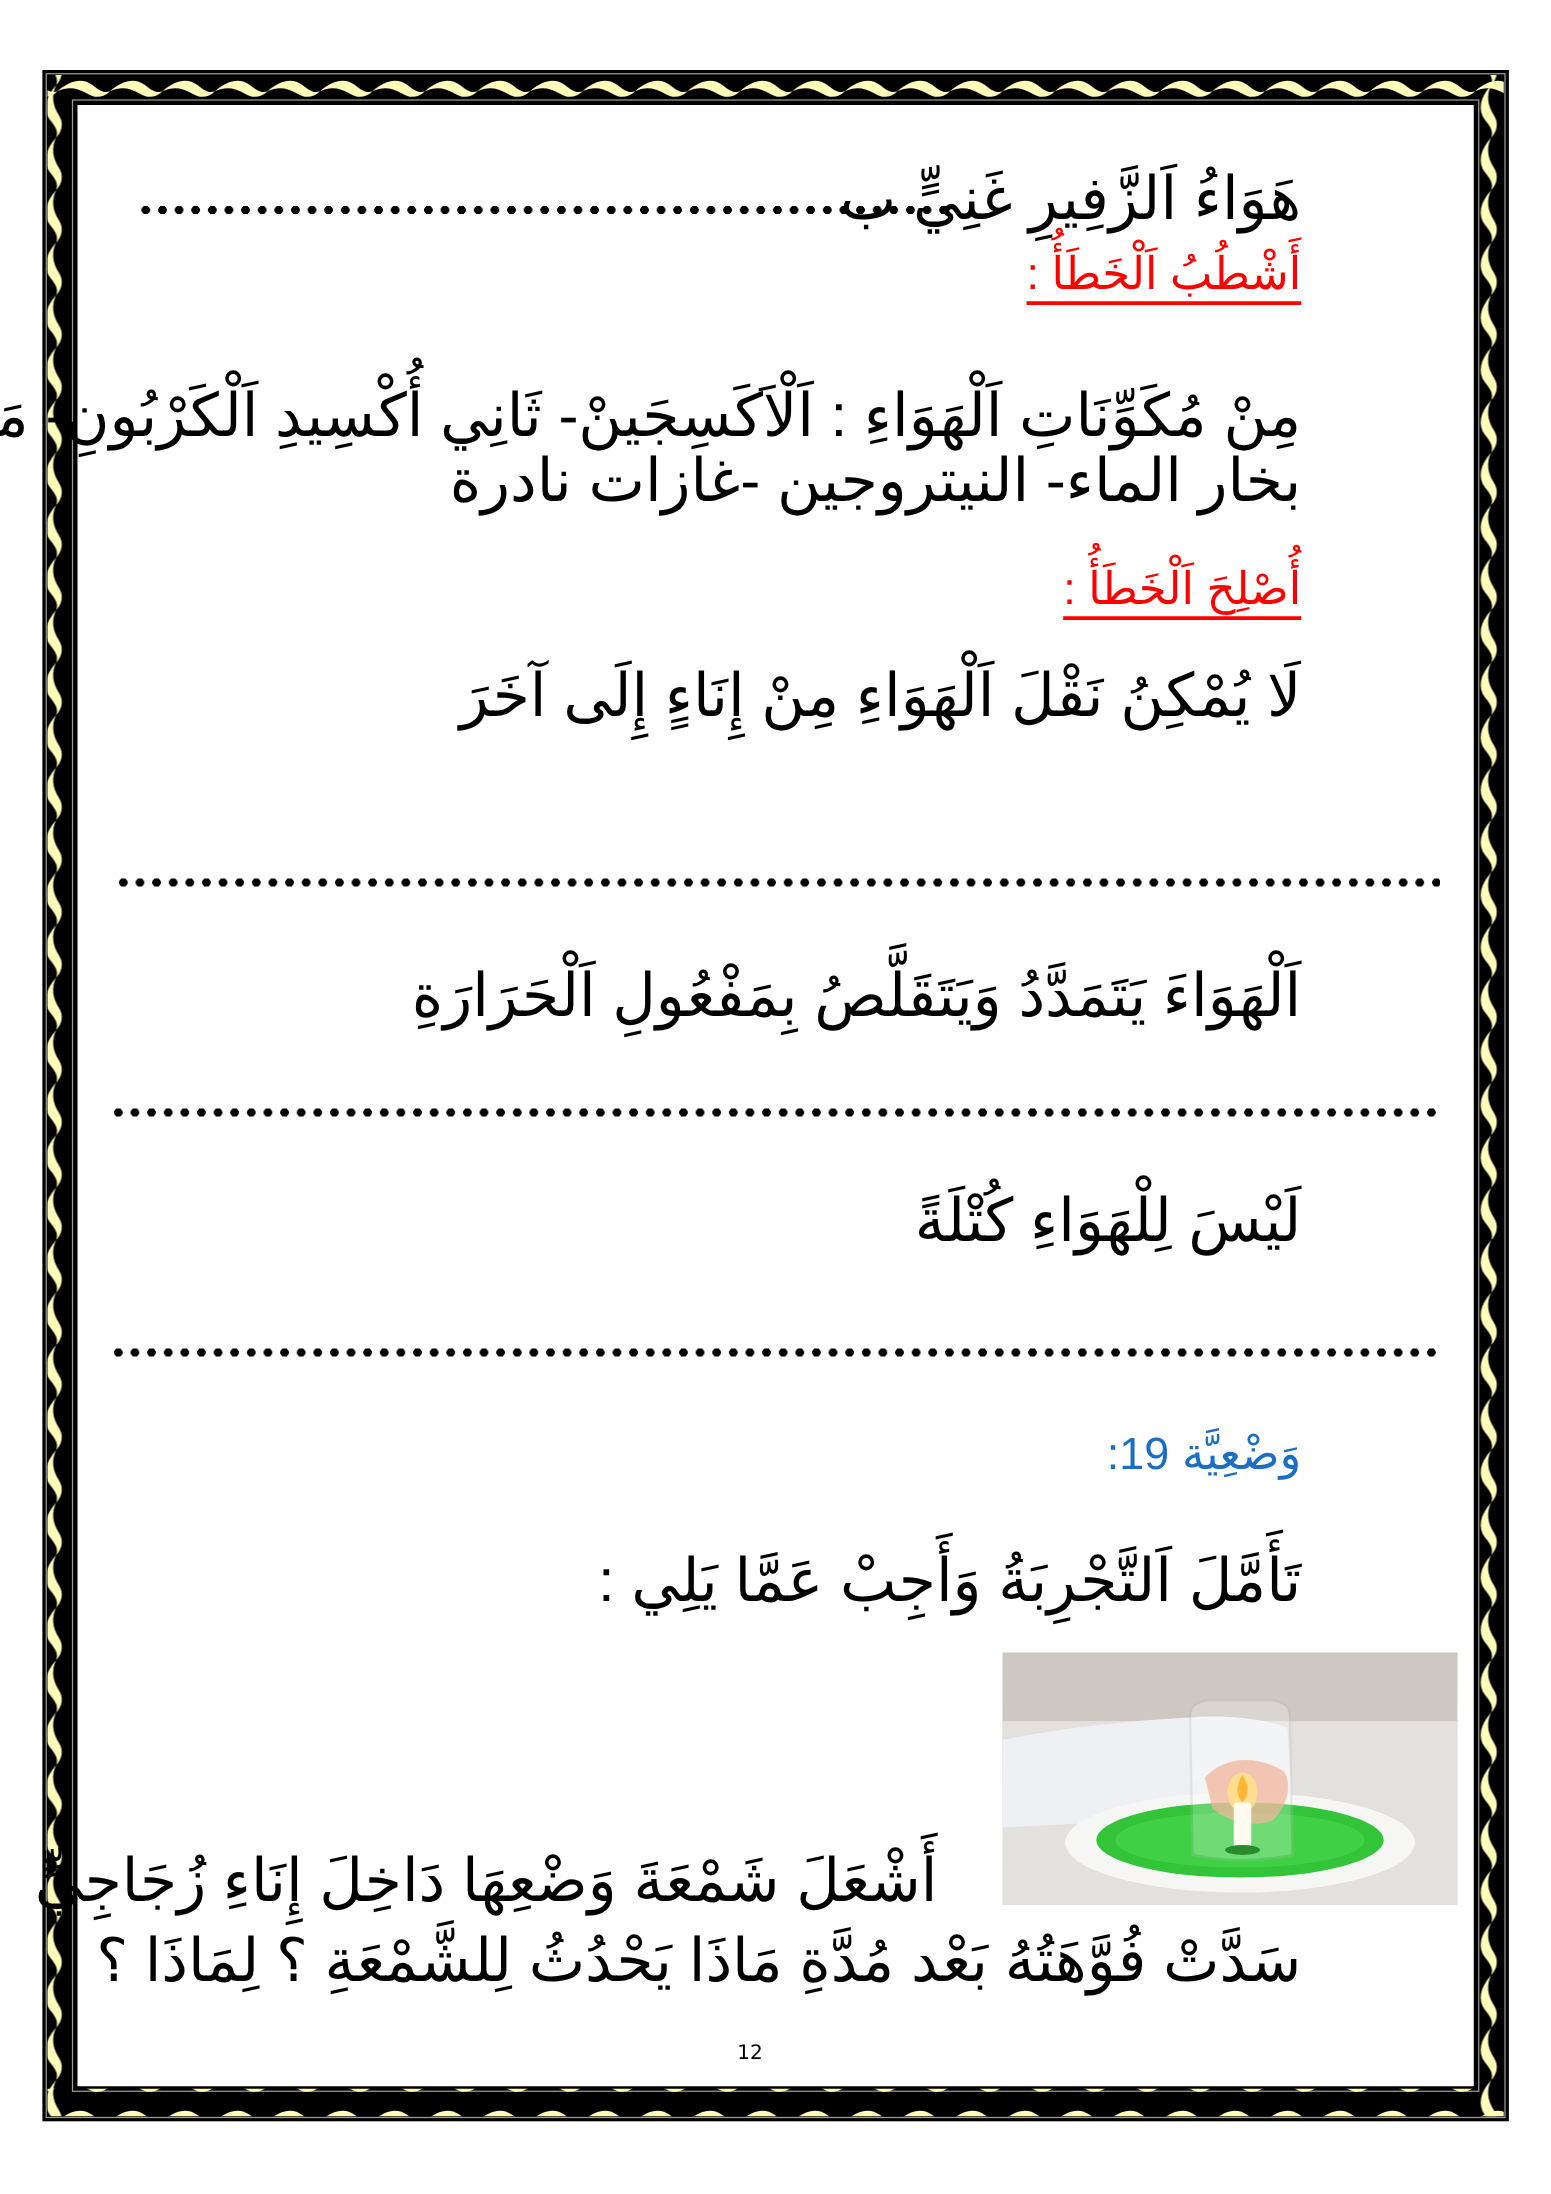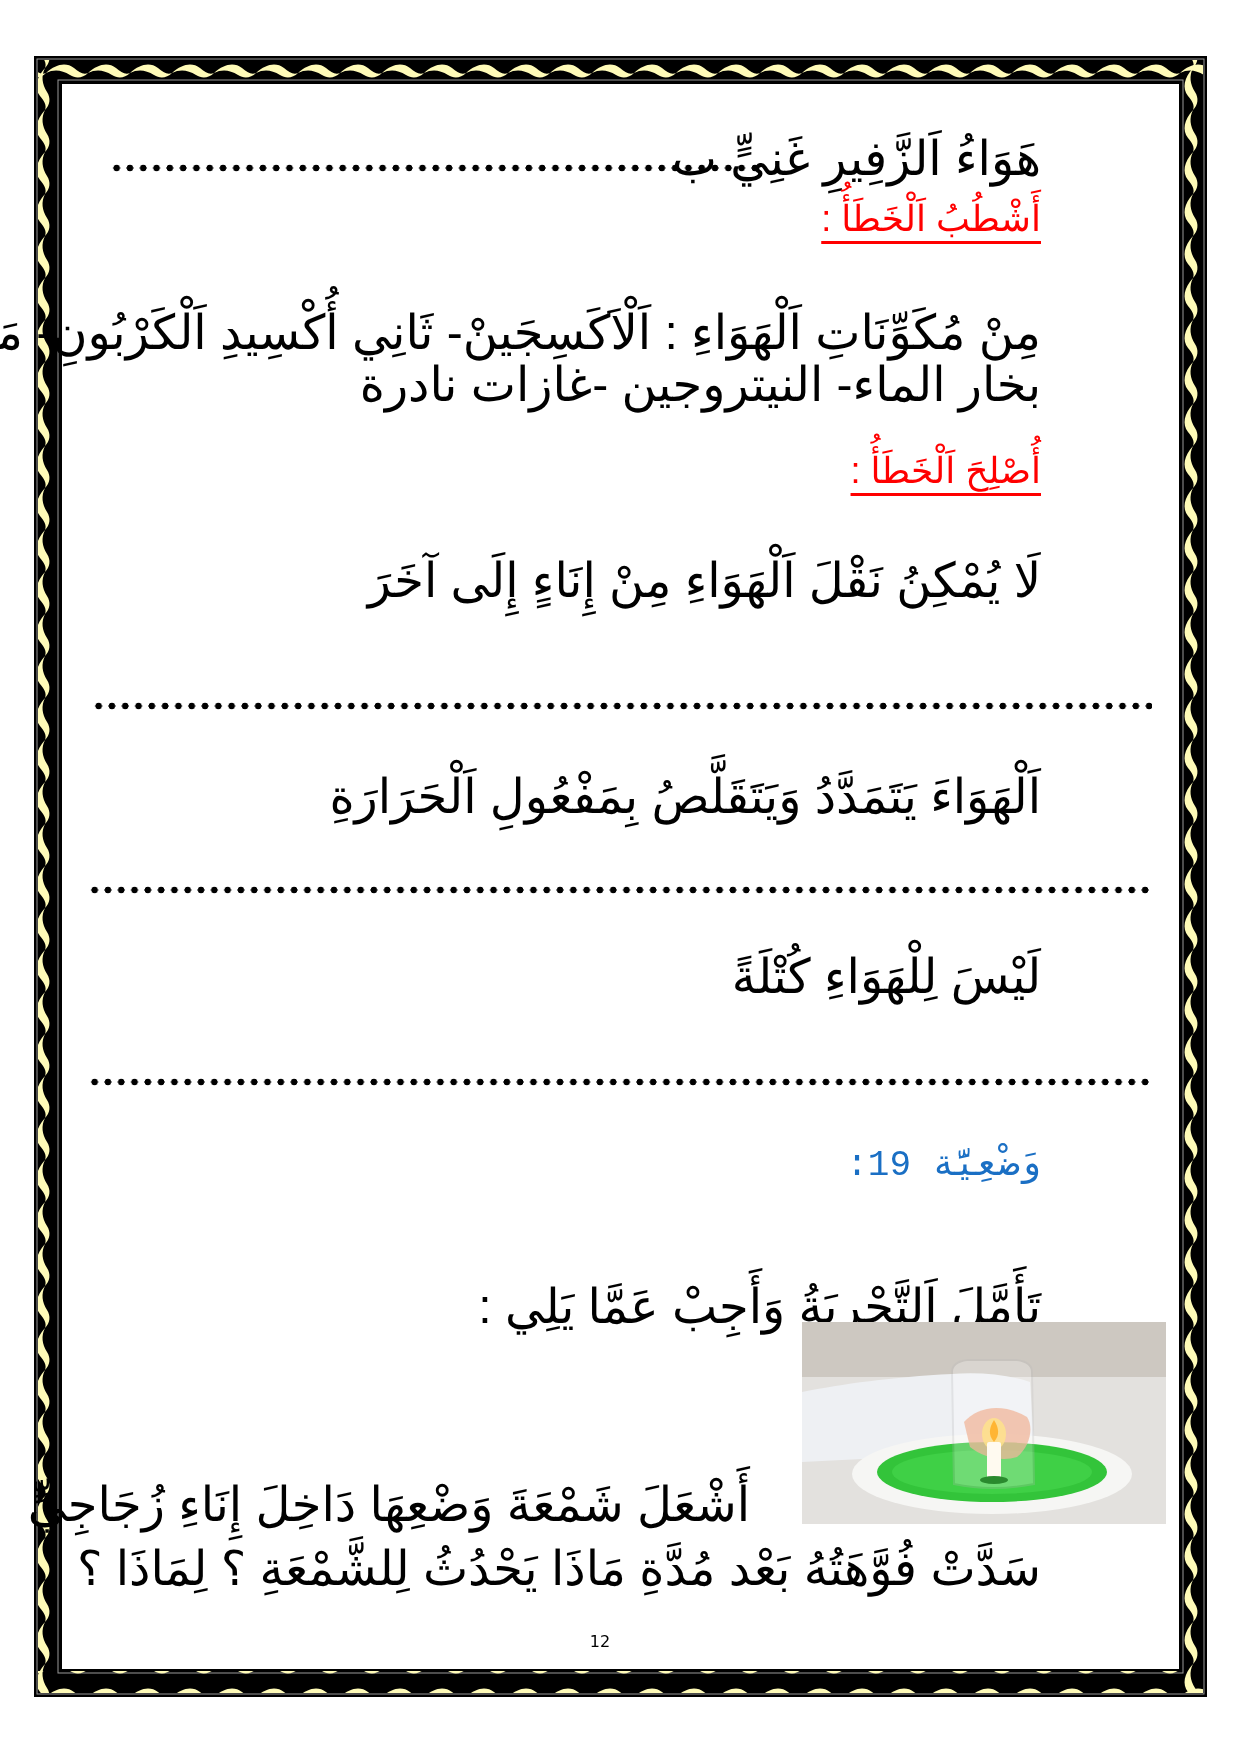--- a/index.html
+++ b/index.html
@@ -3,21 +3,21 @@
 <meta charset="utf-8">
 <style>
   html, body { margin:0; padding:0; background:#ffffff; }
   body { width:1241px; height:1755px; position:relative; overflow:hidden; font-family:"Liberation Sans", sans-serif; }
   .frame { position:absolute; left:34px; top:56px; width:1173px; height:1641px; box-sizing:border-box; background:#000; }
   .frame-svg { position:absolute; left:0; top:0; }
   .page { position:absolute; left:62px; top:84px; width:1117px; height:1585px; background:#fff; }
   .line { position:absolute; direction:rtl; color:#000; white-space:nowrap; font-family:"Liberation Sans", sans-serif; }
   .t-black { font-size:48px; }
   .t-red { font-size:36px; color:#ff0000; text-decoration:underline; text-decoration-thickness:3px; text-underline-offset:10px; }
-  .t-blue { font-size:36px; color:#1a6fc4;font-family:Liberation Mono, monospace; }
+  .t-blue { font-size:36px; color:#1a6fc4; }
   .dots { position:absolute; height:8px; background-image:radial-gradient(circle, #000 3.2px, transparent 3.6px); background-size:13.3px 8px; background-repeat:repeat-x; }
   .photo { position:absolute; left:802px; top:1322px; width:364px; height:202px; overflow:hidden; background:linear-gradient(#cfcac4 0%, #d8d4cf 25%, #e4e2df 55%, #e0dfdc 100%); }
   .pagenum { position:absolute; left:0; width:1200px; top:1632px; text-align:center; font-size:16px; color:#000; font-family:"DejaVu Sans", sans-serif; }
 </style>
 </head>
 <body>
 
 <div class="frame">
   <svg class="frame-svg" width="1173" height="1641" viewBox="0 0 1173 1641">
     <defs>
@@ -41,31 +41,31 @@
 
 <div class="line t-black" style="right:200px; top:130px;">هَوَاءُ اَلزَّفِيرِ غَنِيٍّ ب</div>
 <div class="dots" style="left:110px; width:650px; top:164px;"></div>
 
 <div class="line t-red" style="right:200px; top:198px;margin-left:16px;">أَشْطُبُ اَلْخَطَأُ :</div>
 <div class="line t-black" style="right:200px; top:304px;">مِنْ مُكَوِّنَاتِ اَلْهَوَاءِ : اَلْاَكَسِجَينْ- ثَانِي أُكْسِيدِ اَلْكَرْبُونِ- مَاءَ اَلْجِير</div>
 <div class="line t-black" style="right:200px; top:356px;">بخار الماء-  النيتروجين -غازات نادرة</div>
 
 <div class="line t-red" style="right:200px; top:450px;">أُصْلِحَ اَلْخَطَأُ :</div>
 
-<div class="line t-black" style="right:200px; top:552px;">لَا يُمْكِنُ نَقْلَ اَلْهَوَاءِ مِنْ إِنَاءٍ إِلَى آخَرَ</div>
+<div class="line t-black" style="right:200px; top:528px;">لَا يُمْكِنُ نَقْلَ اَلْهَوَاءِ مِنْ إِنَاءٍ إِلَى آخَرَ</div>
 <div class="dots" style="left:92px; width:1060px; top:702px;"></div>
 
 <div class="line t-black" style="right:200px; top:768px;margin-left:24px;">اَلْهَوَاءَ يَتَمَدَّدُ وَيَتَقَلَّصُ بِمَفْعُولِ اَلْحَرَارَةِ</div>
 <div class="dots" style="left:88px; width:1064px; top:886px;"></div>
 
 <div class="line t-black" style="right:200px; top:948px;">لَيْسَ لِلْهَوَاءِ كُتْلَةً</div>
 <div class="dots" style="left:88px; width:1064px; top:1078px;"></div>
 
 <div class="line t-blue" style="right:200px; top:1142px;">وَضْعِيَّة 19:</div>
-<div class="line t-black" style="right:200px; top:1278px;">تَأَمَّلَ اَلتَّجْرِبَةُ وَأَجِبْ عَمَّا يَلِي :</div>
+<div class="line t-black" style="right:200px; top:1236px;">تَأَمَّلَ اَلتَّجْرِبَةُ وَأَجِبْ عَمَّا يَلِي :</div>
 
 <div class="photo">
   <svg width="364" height="202" viewBox="0 0 364 202">
     <rect x="0" y="0" width="364" height="55" fill="#cdc8c1"></rect>
     <rect x="0" y="55" width="364" height="147" fill="#e3e1de"></rect>
     <path d="M0,70 C40,62 90,55 150,52 C175,50 205,52 228,60 L232,120 C200,130 150,128 100,135 L0,140 Z" fill="#eef0f3"></path>
     <ellipse cx="190" cy="152" rx="140" ry="40" fill="#f6f6f4"></ellipse>
     <ellipse cx="190" cy="150" rx="115" ry="30" fill="#33c43a"></ellipse>
     <ellipse cx="190" cy="150" rx="100" ry="22" fill="#3fd046"></ellipse>
     <path d="M150,50 Q150,40 165,38 L215,38 Q230,40 230,50 L232,162 Q190,170 152,162 Z" fill="#ffffff" opacity="0.25" stroke="#b8b8b8" stroke-width="2"></path>

